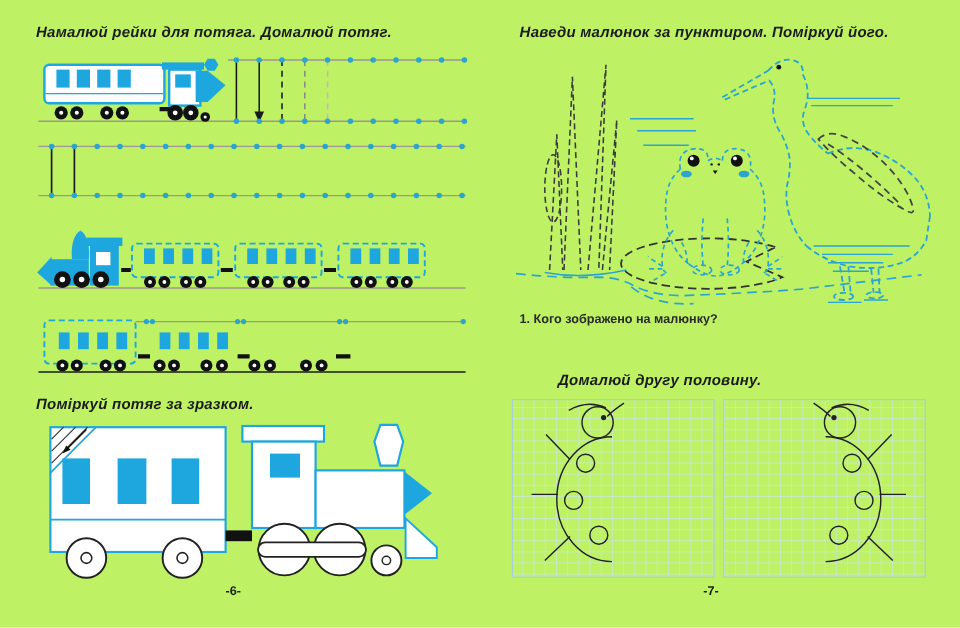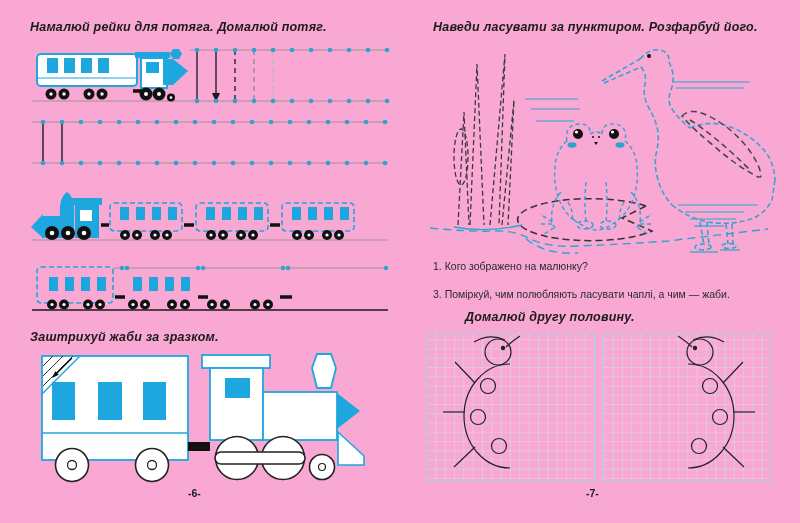--- a/index.html
+++ b/index.html
@@ -1,16 +1,16 @@
 <!DOCTYPE html>
 <html><head>
 <meta charset="utf-8">
 <style>
   html,body{margin:0;padding:0;background:#fff;}
-  #sheet{position:relative;width:800px;height:523px;background:#f9a8d4;overflow:hidden;
+  #sheet{position:relative;width:800px;height:523px;background:#bef264;overflow:hidden;
          font-family:"Liberation Sans",sans-serif;}
   .title{position:absolute;font:italic 700 12.5px "Liberation Sans",sans-serif;
          color:#1b1b1b;letter-spacing:.2px;white-space:nowrap;}
   .qline{position:absolute;font:400 10.5px "Liberation Sans",sans-serif;color:#2a2a2a;
          white-space:nowrap;}
   .pnum{position:absolute;font:700 10.5px "Liberation Sans",sans-serif;color:#1b1b1b;}
   svg{position:absolute;display:block;}
 </style>
 </head>
 <body>
@@ -255,21 +255,21 @@
         <circle cx="115" cy="48.5" r="1.6"></circle>
         <circle cx="142" cy="48.5" r="1.6"></circle>
         <circle cx="155" cy="48.5" r="1.6"></circle>
       <circle cx="182" cy="48.5" r="1.6"></circle>
         <circle cx="195" cy="48.5" r="1.6"></circle>
         <circle cx="225" cy="48.5" r="1.6"></circle>
         <circle cx="238" cy="48.5" r="1.6"></circle>
     </g>
   </svg>
 
-  <div class="title" style="left:30px;top:330px;">Заштрихуй жаби за зразком.</div>
+  <div class="title" style="left:30px;top:330px;">Поміркуй потяг за зразком.</div>
 
   <svg style="left:30px;top:348px;" width="345" height="142" viewBox="0 0 345 142">
 
     <rect x="12" y="8" width="146" height="104" fill="#fff" stroke="#1EA7DE" stroke-width="1.8"></rect>
     <line x1="12" y1="85" x2="158" y2="85" stroke="#1EA7DE" stroke-width="1.4"></line>
     <line x1="12" y1="46" x2="50" y2="8" stroke="#1EA7DE" stroke-width="1.4"></line>
     <g stroke="#333" stroke-width="1">
       <line x1="13" y1="18" x2="23" y2="8"></line>
         <line x1="13" y1="28" x2="33" y2="8"></line>
         <line x1="13" y1="38" x2="43" y2="8"></line>
@@ -296,21 +296,21 @@
     <polygon points="308,84 334,108 334,117 308,117" fill="#fff" stroke="#1EA7DE" stroke-width="1.6"></polygon>
     <circle cx="207" cy="110" r="21.5" fill="#fff" stroke="#222" stroke-width="1.6"></circle>
     <circle cx="253" cy="110" r="21.5" fill="#fff" stroke="#222" stroke-width="1.6"></circle>
     <rect x="185" y="104" width="90" height="12" rx="6" fill="#fff" stroke="#222" stroke-width="1.5"></rect>
     <circle cx="292" cy="119" r="12.5" fill="#fff" stroke="#222" stroke-width="1.6"></circle>
     <circle cx="292" cy="119" r="3.5" fill="#fff" stroke="#222" stroke-width="1.2"></circle>
   </svg>
 
   <div class="pnum" style="left:188px;top:487px;">-6-</div>
 
-  <div class="title" style="left:433px;top:20px;">Наведи ласувати за пунктиром. Розфарбуй його.</div>
+  <div class="title" style="left:433px;top:20px;">Наведи малюнок за пунктиром. Поміркуй його.</div>
 
   <svg style="left:428px;top:42px;" width="348" height="216" viewBox="0 0 348 216">
 
     <g stroke="#2BA4CF" stroke-width="1.2">
       <line x1="97" y1="57" x2="150" y2="57"></line>
         <line x1="103" y1="67" x2="152" y2="67"></line>
         <line x1="108" y1="79" x2="146" y2="79"></line>
       <line x1="245" y1="40" x2="322" y2="40"></line>
         <line x1="248" y1="46" x2="316" y2="46"></line>
       <line x1="250" y1="163" x2="330" y2="163"></line>
@@ -383,22 +383,21 @@
         <ellipse cx="301" cy="204" rx="7" ry="2.6"></ellipse>
       </g>
       <g stroke="#444" stroke-width="1.5" stroke-dasharray="6 4" fill="none">
         <path d="M 254 74 Q 262 66 276 72 Q 300 82 318 104 Q 330 119 333 132 Q 334 137 328 134 Q 306 122 286 104 Q 266 88 254 74 Z"></path>
         <path d="M 262 78 Q 290 96 322 128"></path>
       </g>
       <circle cx="221" cy="14" r="2" fill="#111"></circle>
     </g>
   </svg>
 
-  <div class="qline" style="left:433px;top:260px;">1. Кого зображено на малюнку?</div>
-  <div class="qline" style="left:433px;top:288px;">3. Поміркуй, чим полюбляють ласувати чаплі, а чим — жаби.</div>
+  <div class="qline" style="left:433px;top:260px;font-weight:bold;">1. Кого зображено на малюнку?</div>
 
   <div class="title" style="left:433px;top:310px;margin-left:32px;">Домалюй другу половину.</div>
 
   <svg style="left:426px;top:330px;" width="352" height="154" viewBox="0 0 352 154">
     <defs>
       <pattern id="gp" width="9.33" height="9.25" patternUnits="userSpaceOnUse">
         <path d="M 9.33 0 L 0 0 0 9.25" fill="none" stroke="#c9e4ee" stroke-width="1"></path>
       </pattern>
     </defs>
     <rect x="1" y="3" width="168" height="148" fill="url(#gp)" stroke="#a8cfdf" stroke-width="1"></rect>

